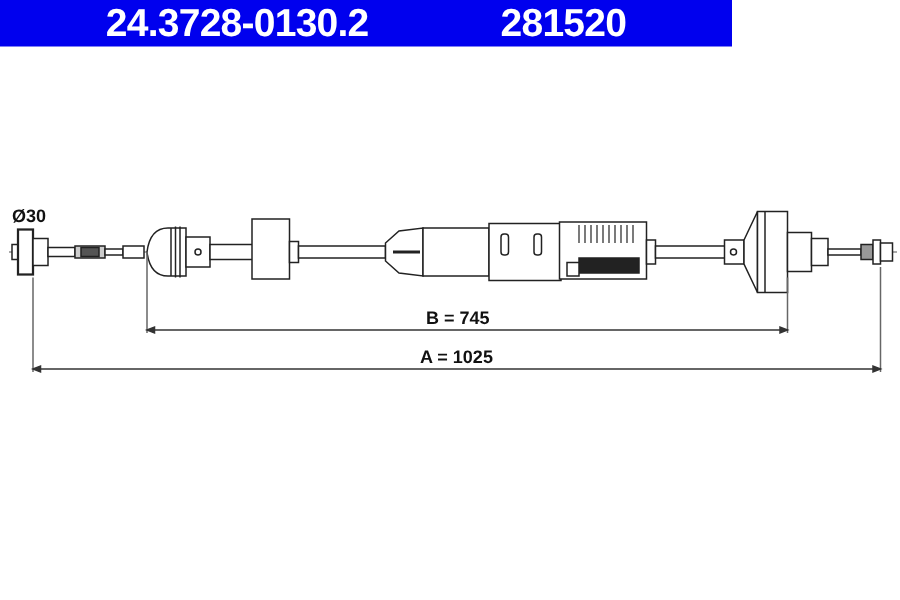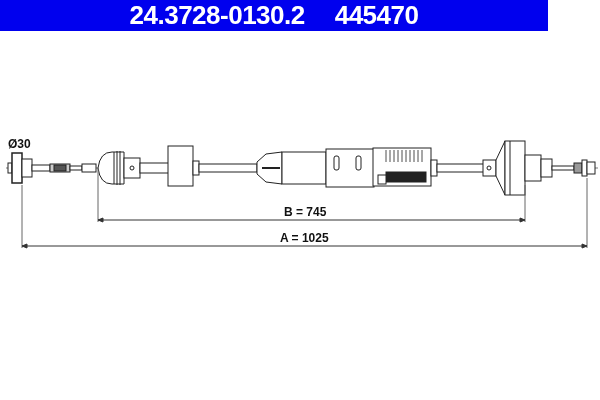--- a/index.html
+++ b/index.html
@@ -1,29 +1,29 @@
 <!DOCTYPE html>
 <html><head>
 <meta charset="utf-8">
 <style>
   html, body { margin:0; padding:0; background:#ffffff; }
   body { width:600px; height:400px; position:relative; overflow:hidden; font-family:"Liberation Sans", sans-serif; }
-  .header { position:absolute; left:0; top:0; width:548px; height:31px; background:#0000ee; display:flex; align-items:center; justify-content:center; }
+  .header { position:absolute; left:0; top:0; width:488px; height:31px; background:#0000ee; display:flex; align-items:center; justify-content:center;gap:29px; }
   .header .pn { color:#ffffff; font-weight:bold; font-size:26px; letter-spacing:-0.5px; }
   .header .gap { width:30px; }
   .drawing { position:absolute; left:0; top:0; width:600px; height:400px; }
   .lbl { font-family:"Liberation Sans", sans-serif; font-weight:bold; font-size:12px; fill:#111; }
 </style>
 </head>
 <body>
 
 <div class="header">
   <span class="pn">24.3728-0130.2</span>
   <span class="gap"></span>
-  <span class="pn">445470</span>
+  <span class="pn">281520</span>
 </div>
 
 <svg class="drawing" viewBox="0 0 600 400" width="600" height="400">
   <g stroke="#222" stroke-width="1" fill="#fff">
 
     <line x1="6" y1="168" x2="598" y2="168" stroke="#555" stroke-width="0.8"></line>
 
     <g>
       <rect x="8" y="163" width="4" height="10"></rect>
       <rect x="12" y="153" width="10" height="30" stroke-width="1.5"></rect>

